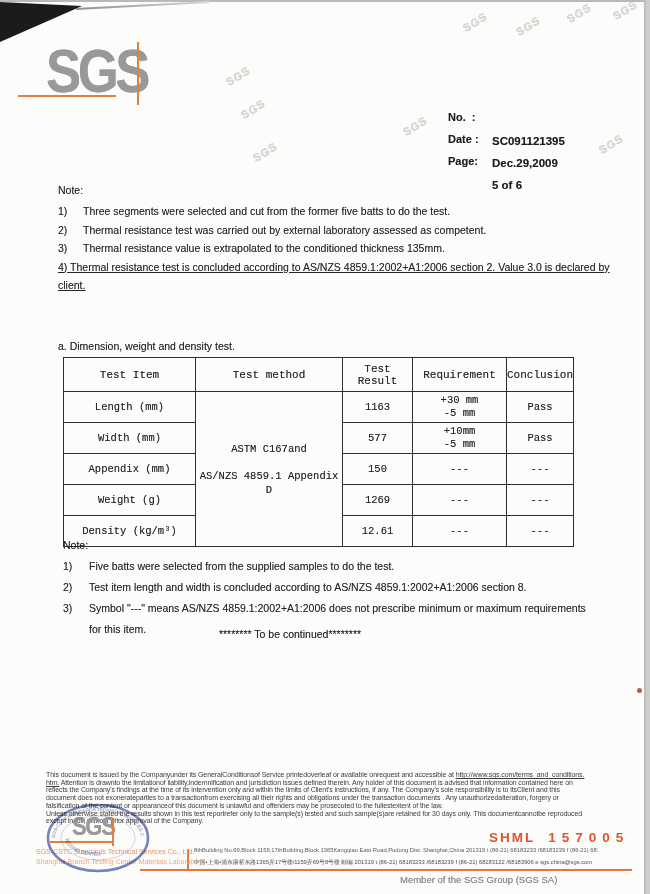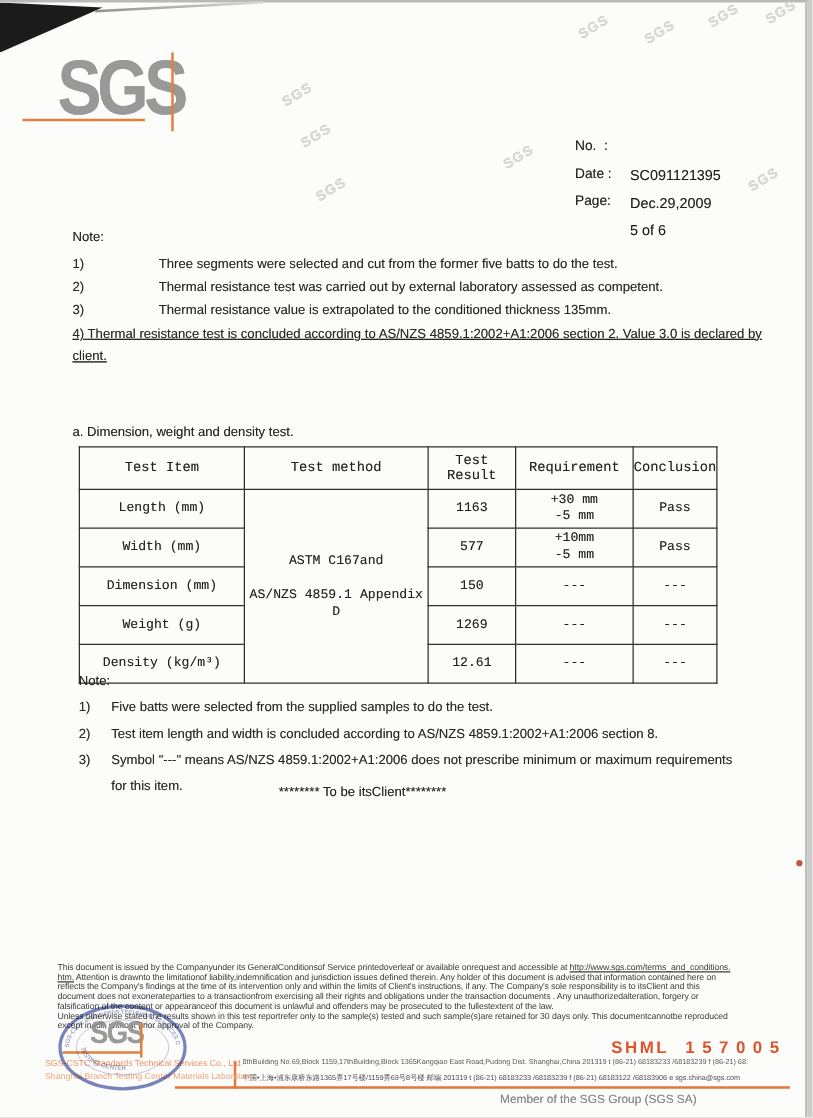--- a/index.html
+++ b/index.html
@@ -19,31 +19,31 @@
   .right-strip2{right:4px;top:0;width:2px;height:100%;background:#bfbfbd;}
   .red-dot{left:637px;top:688px;width:5px;height:5px;border-radius:50%;background:#b23a2a;opacity:.85;}
   
   .wm{position:absolute;font-size:11px;font-weight:bold;color:#dcdcda;transform:rotate(-32deg);letter-spacing:1px;}
   
   .logo-big{left:46px;top:40px;font-size:62px;font-weight:bold;color:#999;line-height:1;
     letter-spacing:-4px;transform:scaleX(.85);transform-origin:left top;}
   .logo-hline{left:18px;top:95px;width:98px;height:2px;background:#e2813c;}
   .logo-vline{left:137px;top:42px;width:2px;height:63px;background:#e2813c;}
   .report-title{left:256px;top:92px;font-size:17px;font-weight:bold;letter-spacing:.5px;white-space:nowrap;color:#111;}
-  .meta{left:460px;top:106px;font-size:11px;font-weight:normal;color:#1c1c1c;}
+  .meta{left:448px;top:106px;font-size:11px;font-weight:bold;color:#1c1c1c;}
   .meta-row{display:flex;height:22px;align-items:center;}
   .meta-lbl{width:40px;white-space:pre;}
   .meta-val{margin-left:4px;font-size:11.5px;margin-top:48px;}
   
   .note-head{font-size:10.5px;color:#222;}
   .note-top-head{left:58px;top:184px;}
   .note-top-items{left:58px;top:202px;width:560px;}
   .n-item{display:flex;line-height:18.6px;}
   .n-num{width:25px;flex:none;}
-  .n-text{flex:1;margin-left:44px;}
+  .n-text{flex:1;}
   .n-block{line-height:18.6px;text-decoration:underline;}
   .section-line{left:58px;font-size:10.5px;color:#222;}
   
   .rtable{left:63px;top:357px;border-collapse:collapse;table-layout:fixed;
     font-size:10.5px;color:#222;background:transparent;border:1.5px solid #2a2a2a;}
   .rtable th,.rtable td{border:1px solid #2f2f2f;text-align:center;vertical-align:middle;padding:0;font-family:Liberation Mono, monospace;}
   .rtable th{height:33px;font-weight:normal;font-size:11px;}
   .rtable td{height:30px;}
   .method-cell div{line-height:14px;}
   .method2{margin-top:13px;}
@@ -173,21 +173,21 @@
     <tr>
       <td>Width (mm)</td>
       <td>577</td>
       <td>
         <div class="rq">+10mm</div>
         <div class="rq">-5 mm</div>
       </td>
       <td>Pass</td>
     </tr>
     <tr>
-      <td>Dimension (mm)</td>
+      <td>Appendix (mm)</td>
       <td>150</td>
       <td>
         <div class="rq">---</div>
 
       </td>
       <td>---</td>
     </tr>
     <tr>
       <td>Weight (g)</td>
       <td>1269</td>
@@ -217,21 +217,21 @@
     </div>
     <div class="nb-item">
       <span class="nb-num">2)</span>
       <span class="nb-text">Test item length and width is concluded according to AS/NZS 4859.1:2002+A1:2006 section 8.</span>
     </div>
     <div class="nb-item">
       <span class="nb-num">3)</span>
       <span class="nb-text" style="max-width:505px">Symbol "---" means AS/NZS 4859.1:2002+A1:2006 does not prescribe minimum or maximum requirements for this item.</span>
     </div>
   </div>
-  <div class="abs continued">******** To be itsClient********</div>
+  <div class="abs continued">******** To be continued********</div>
 
   <div class="abs disclaimer">
     <div><span>This document is issued by the Companyunder its GeneralConditionsof Service printedoverleaf or available onrequest and accessible at </span><span class="disc-url">http://www.sgs.com/terms_and_conditions.</span></div>
     <div><span class="disc-url">htm.</span><span> Attention is drawnto the limitationof liability,indemnification and jurisdiction issues defined therein. Any holder of this document is advised that information contained here on</span></div>
     <div>reflects the Company's findings at the time of its intervention only and within the limits of Client's instructions, if any. The Company's sole responsibility is to itsClient and this</div>
     <div>document does not exonerateparties to a transactionfrom exercising all their rights and obligations under the transaction documents . Any unauthorizedalteration, forgery or</div>
     <div>falsification of the content or appearanceof this document is unlawful and offenders may be prosecuted to the fullestextent of the law.</div>
     <div>Unless otherwise stated the results shown in this test reportrefer only to the sample(s) tested and such sample(s)are retained for 30 days only. This documentcannotbe reproduced</div>
     <div>except in full, without prior approval of the Company.</div>
   </div>

